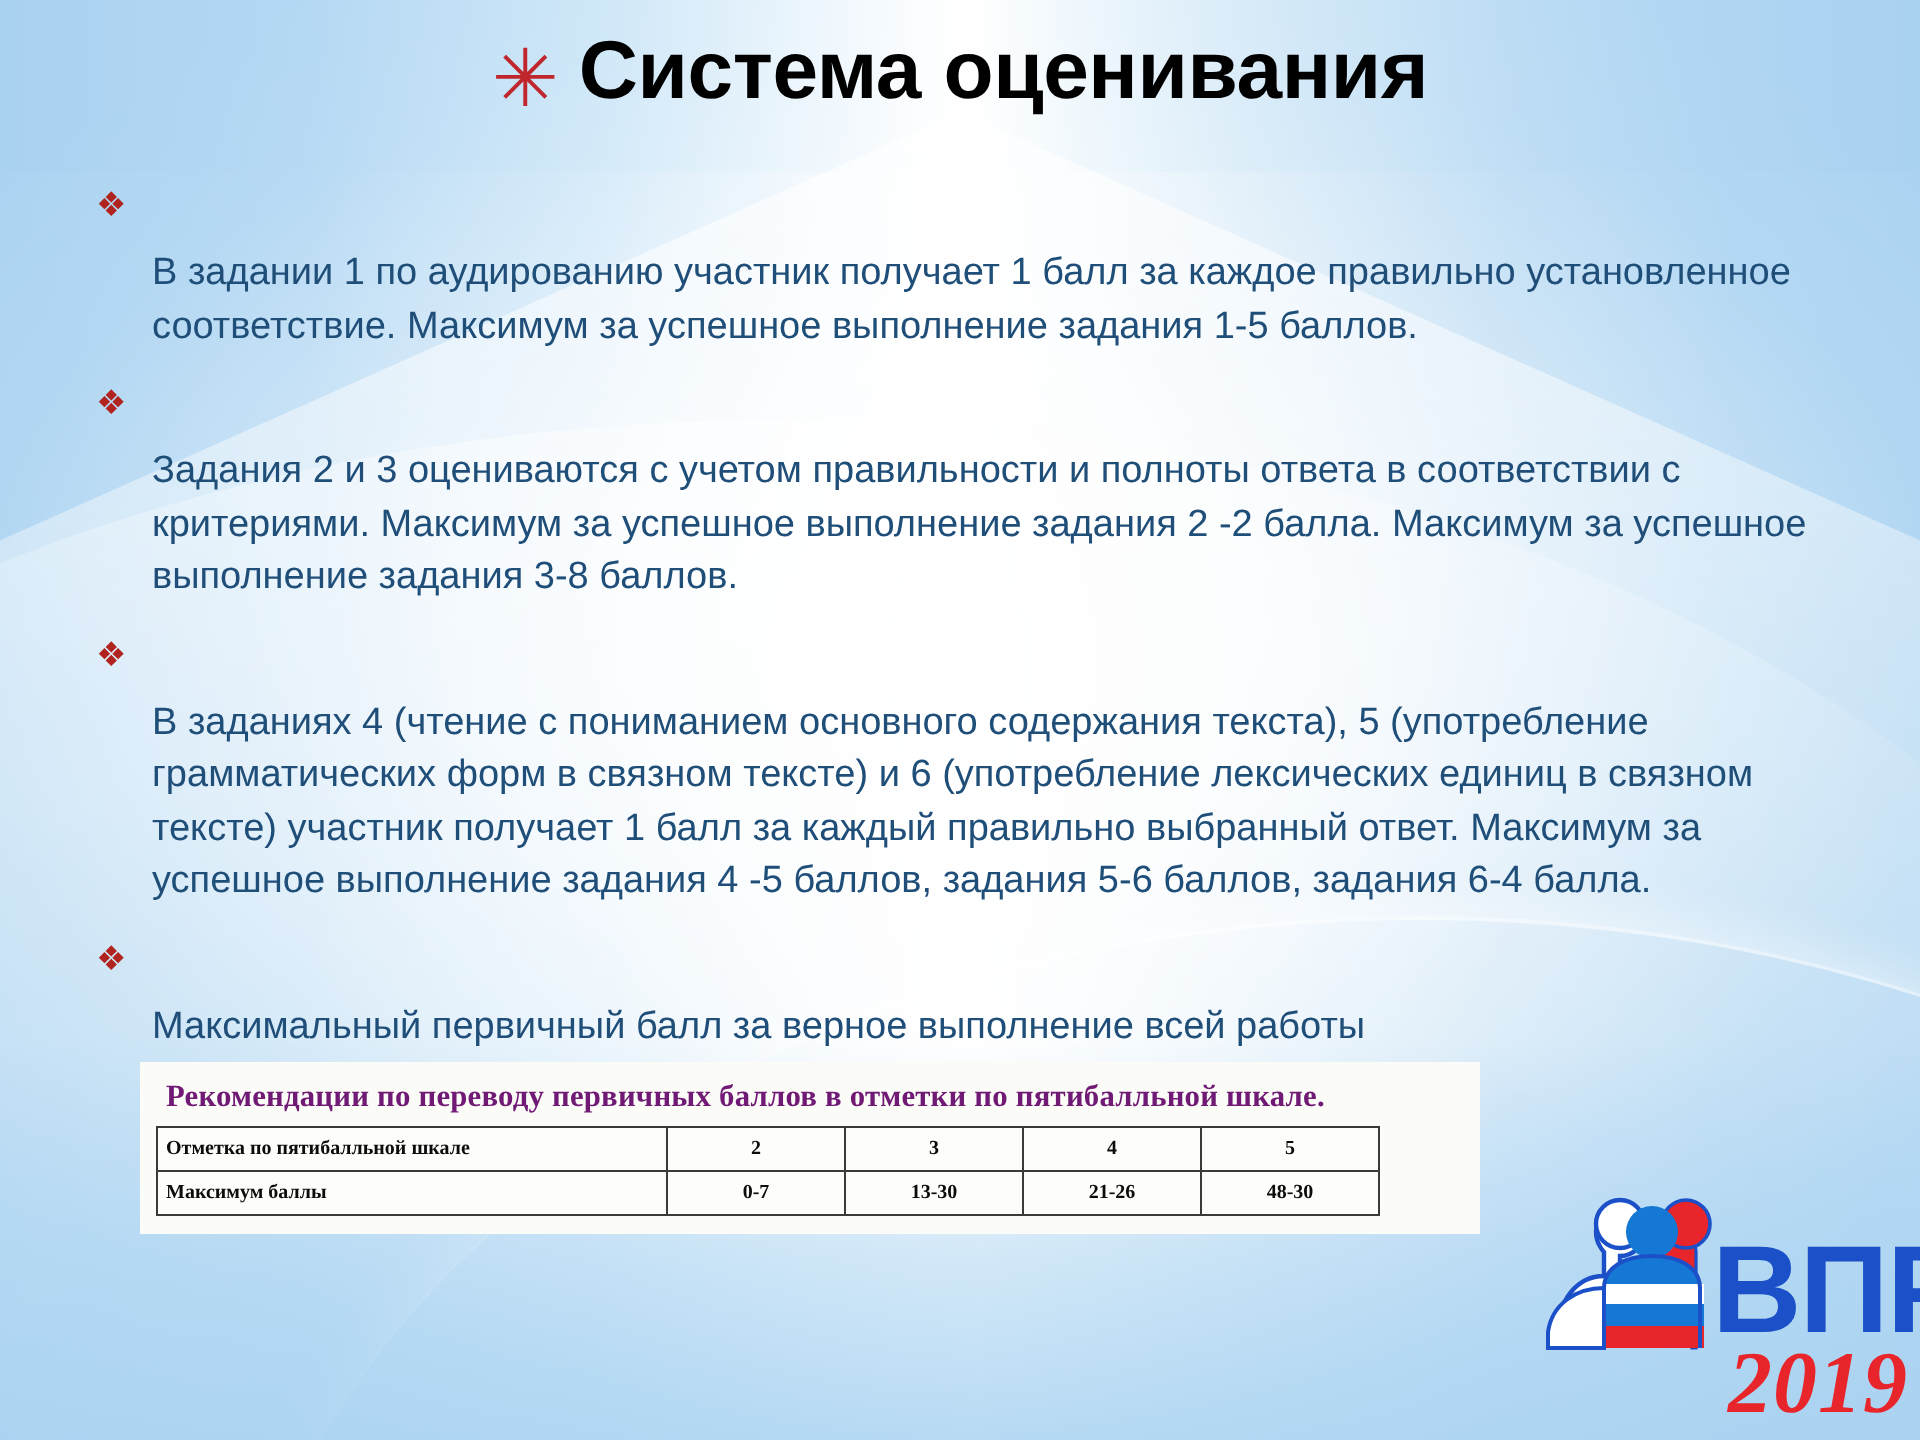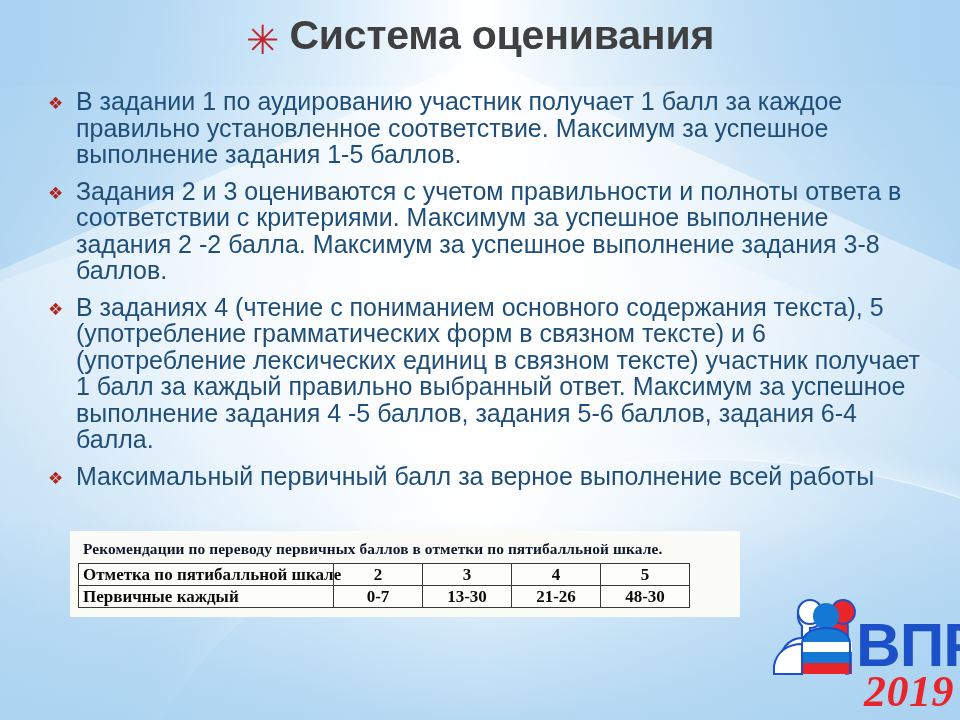--- a/index.html
+++ b/index.html
@@ -132,21 +132,21 @@
     color: #C0272D;
     font-size: 40px;
     line-height: 1;
     margin-top: 6px;
     font-family: "DejaVu Sans", sans-serif;
   }
   .title-text {
     font-family: "Liberation Sans", sans-serif;
     font-size: 41px;
     font-weight: bold;
-    color: #404040;
+    color: #000000;
     letter-spacing: -0.2px;
     line-height: 1.05;
     white-space: nowrap;
   }
 
   
   .bullets {
     position: absolute;
     left: 48px;
     top: 88px;
@@ -161,24 +161,25 @@
     flex: 0 0 auto;
     width: 28px;
     padding-top: 2px;
     font-size: 17px;
     line-height: 26px;
     color: #B0231F;
     font-family: "DejaVu Sans", sans-serif;
   }
   .bullet-body {
     flex: 1 1 auto;
-    font-size: 25px;
+    font-size: 19px;
     line-height: 26.5px;
     color: #1F4E79;
     font-family: "Liberation Sans", sans-serif;
+    margin-top: 36px;
   }
   .bullet-sub {
     padding-left: 38px;
     font-size: 19.3px;
     line-height: 28px;
     color: #1F4E79;
     margin-top: 2px;
   }
   .u-underline {
     text-decoration: underline;
@@ -192,36 +193,36 @@
     top: 531px;
     width: 670px;
     background: #FBFBF7;
     padding: 6px 8px 9px 8px;
     box-sizing: border-box;
   }
   .scan-title {
     font-family: "Liberation Serif", serif;
     font-weight: bold;
     font-size: 15.4px;
-    color: #0f172a;
+    color: #701a75;
     letter-spacing: 0.1px;
     white-space: nowrap;
     padding: 3px 0 5px 5px;
   }
   table.grade-table {
     border-collapse: collapse;
     table-layout: fixed;
     width: 566px;
     font-family: "Liberation Serif", serif;
     background: #FDFDFA;
   }
   table.grade-table td {
     border: 1px solid #3A3A3A;
     font-weight: bold;
-    font-size: 17px;
+    font-size: 10px;
     color: #0C0C0C;
     height: 21px;
     padding: 0 4px;
     white-space: nowrap;
   }
   td.rowlabel {
     width: 246px;
     text-align: left;
   }
   td.cell {
@@ -300,21 +301,21 @@
     <table class="grade-table">
       <tbody>
         <tr>
           <td class="rowlabel">Отметка по пятибалльной шкале</td>
           <td class="cell">2</td>
           <td class="cell">3</td>
           <td class="cell">4</td>
           <td class="cell">5</td>
         </tr>
         <tr>
-          <td class="rowlabel">Первичные каждый</td>
+          <td class="rowlabel">Максимум баллы</td>
           <td class="cell">0-7</td>
           <td class="cell">13-30</td>
           <td class="cell">21-26</td>
           <td class="cell">48-30</td>
         </tr>
       </tbody>
     </table>
   </div>
 
   <div class="logo">

